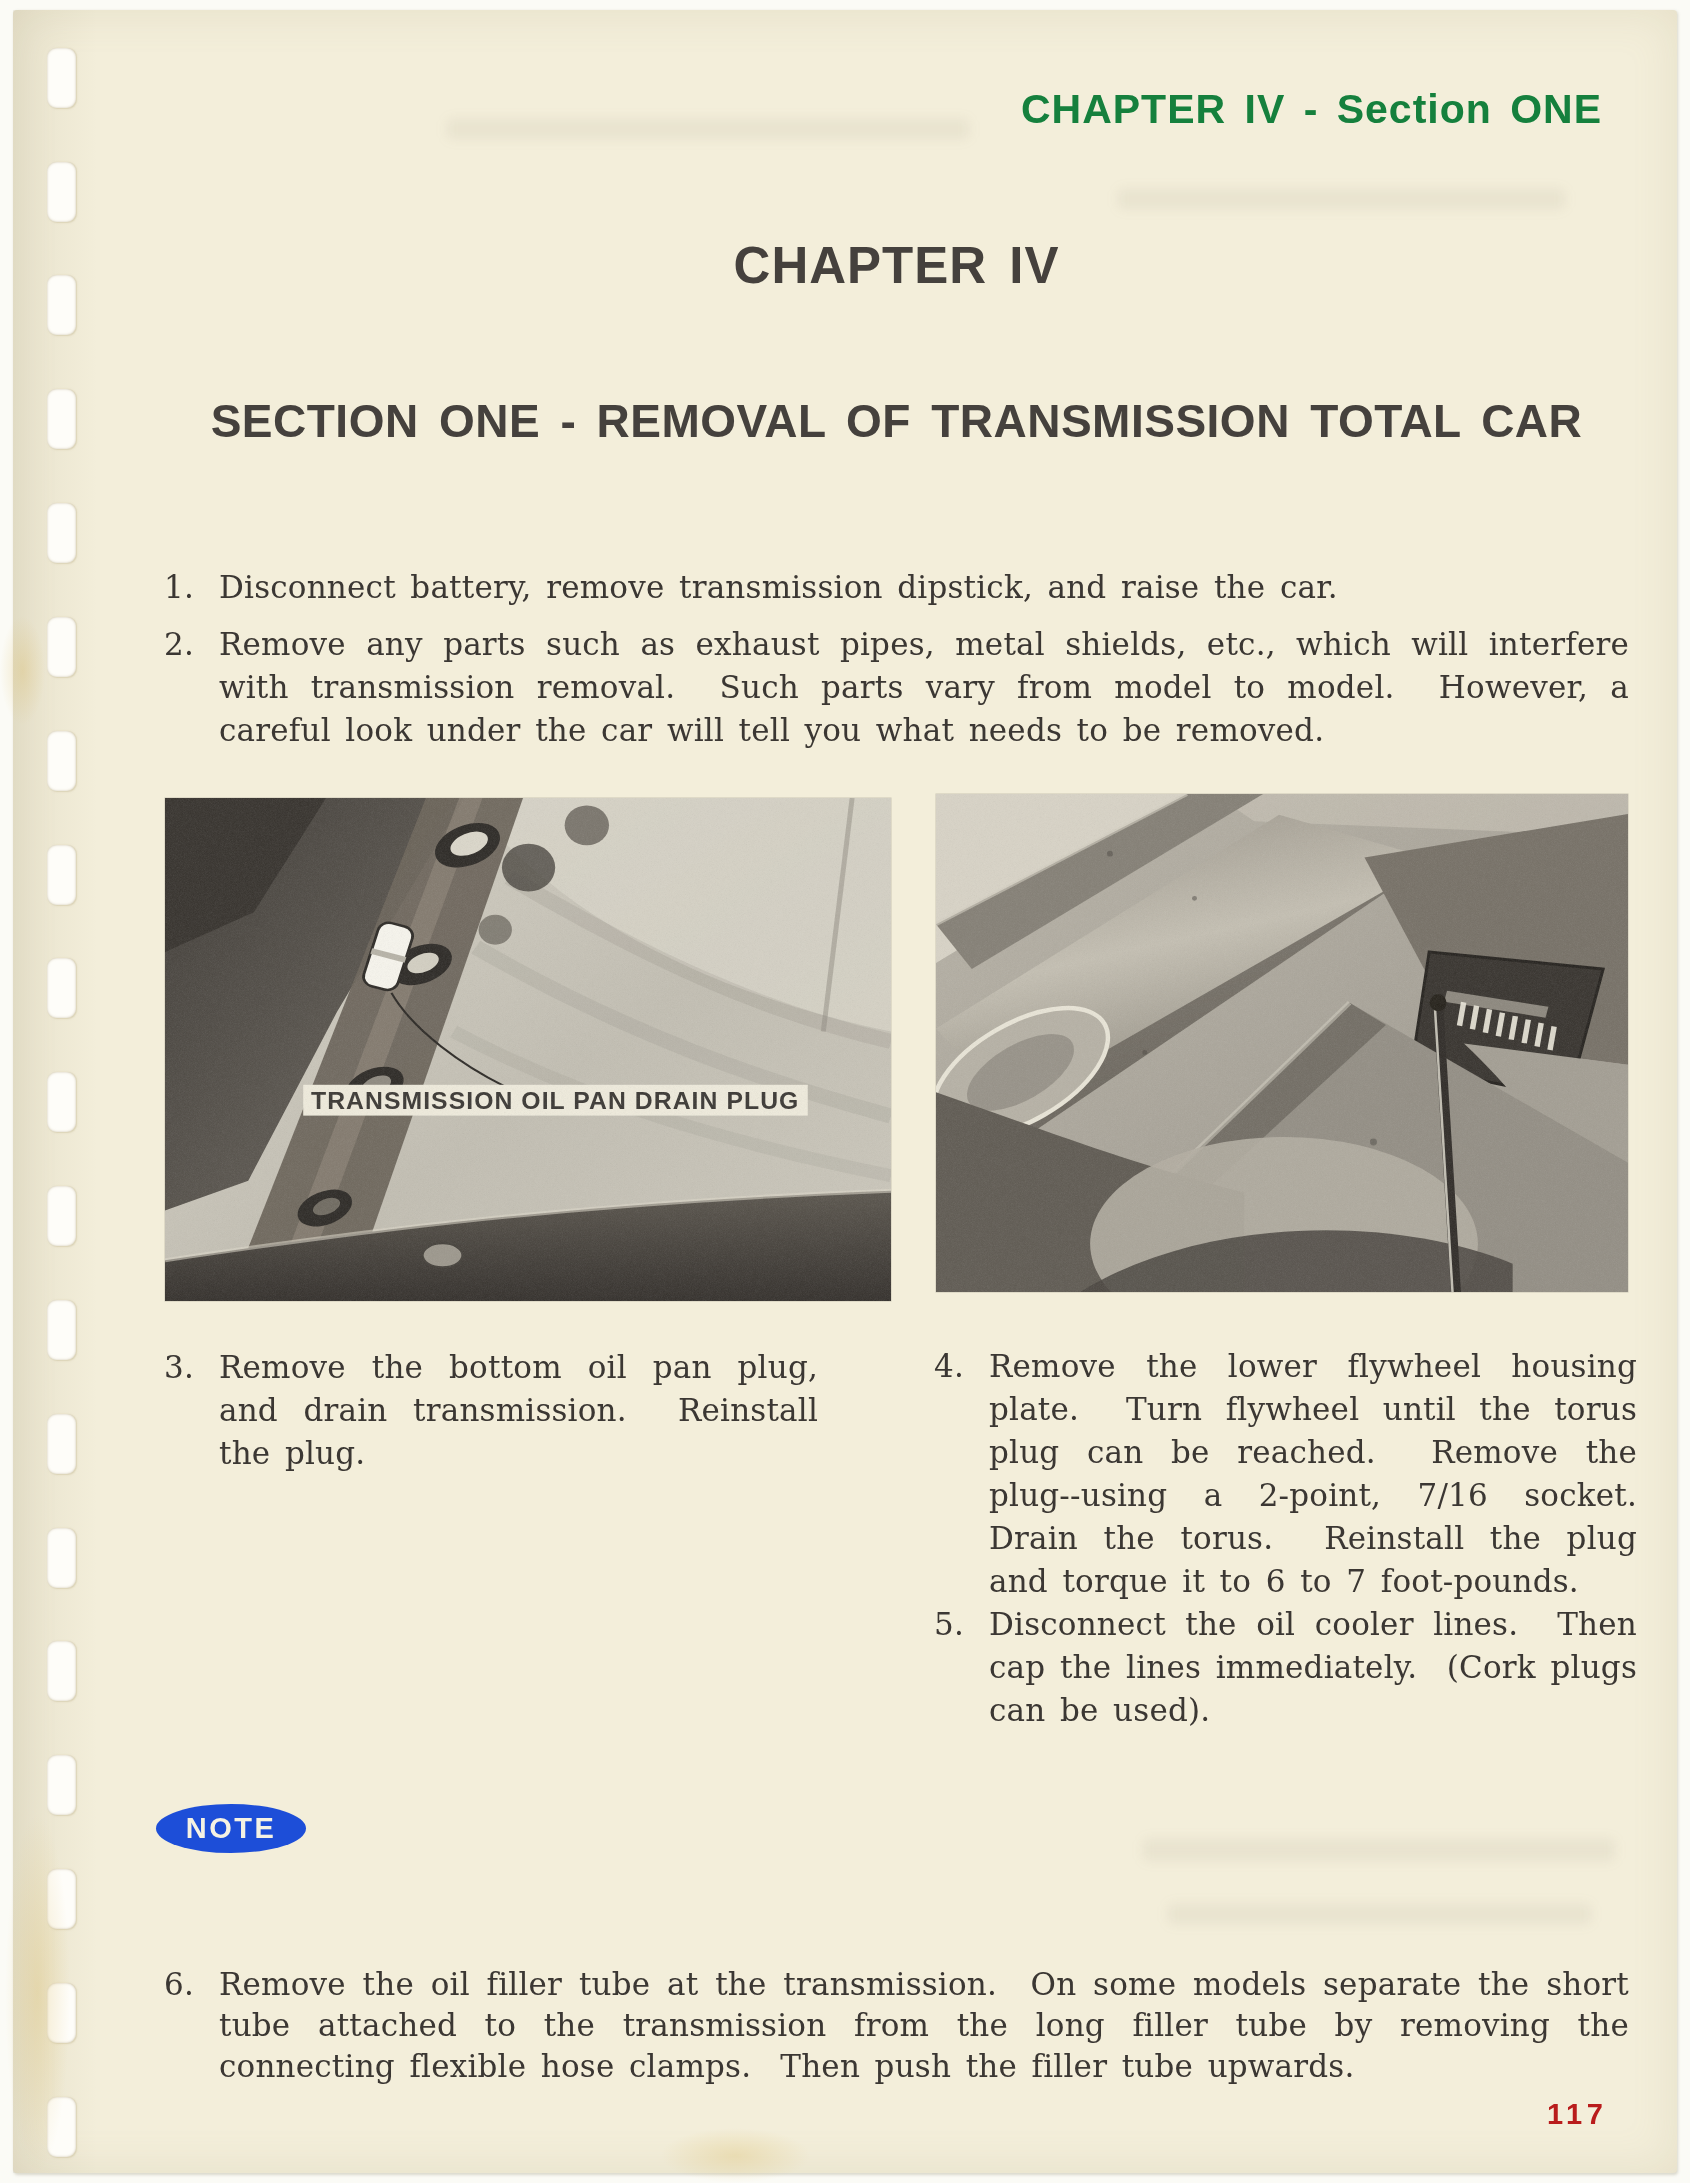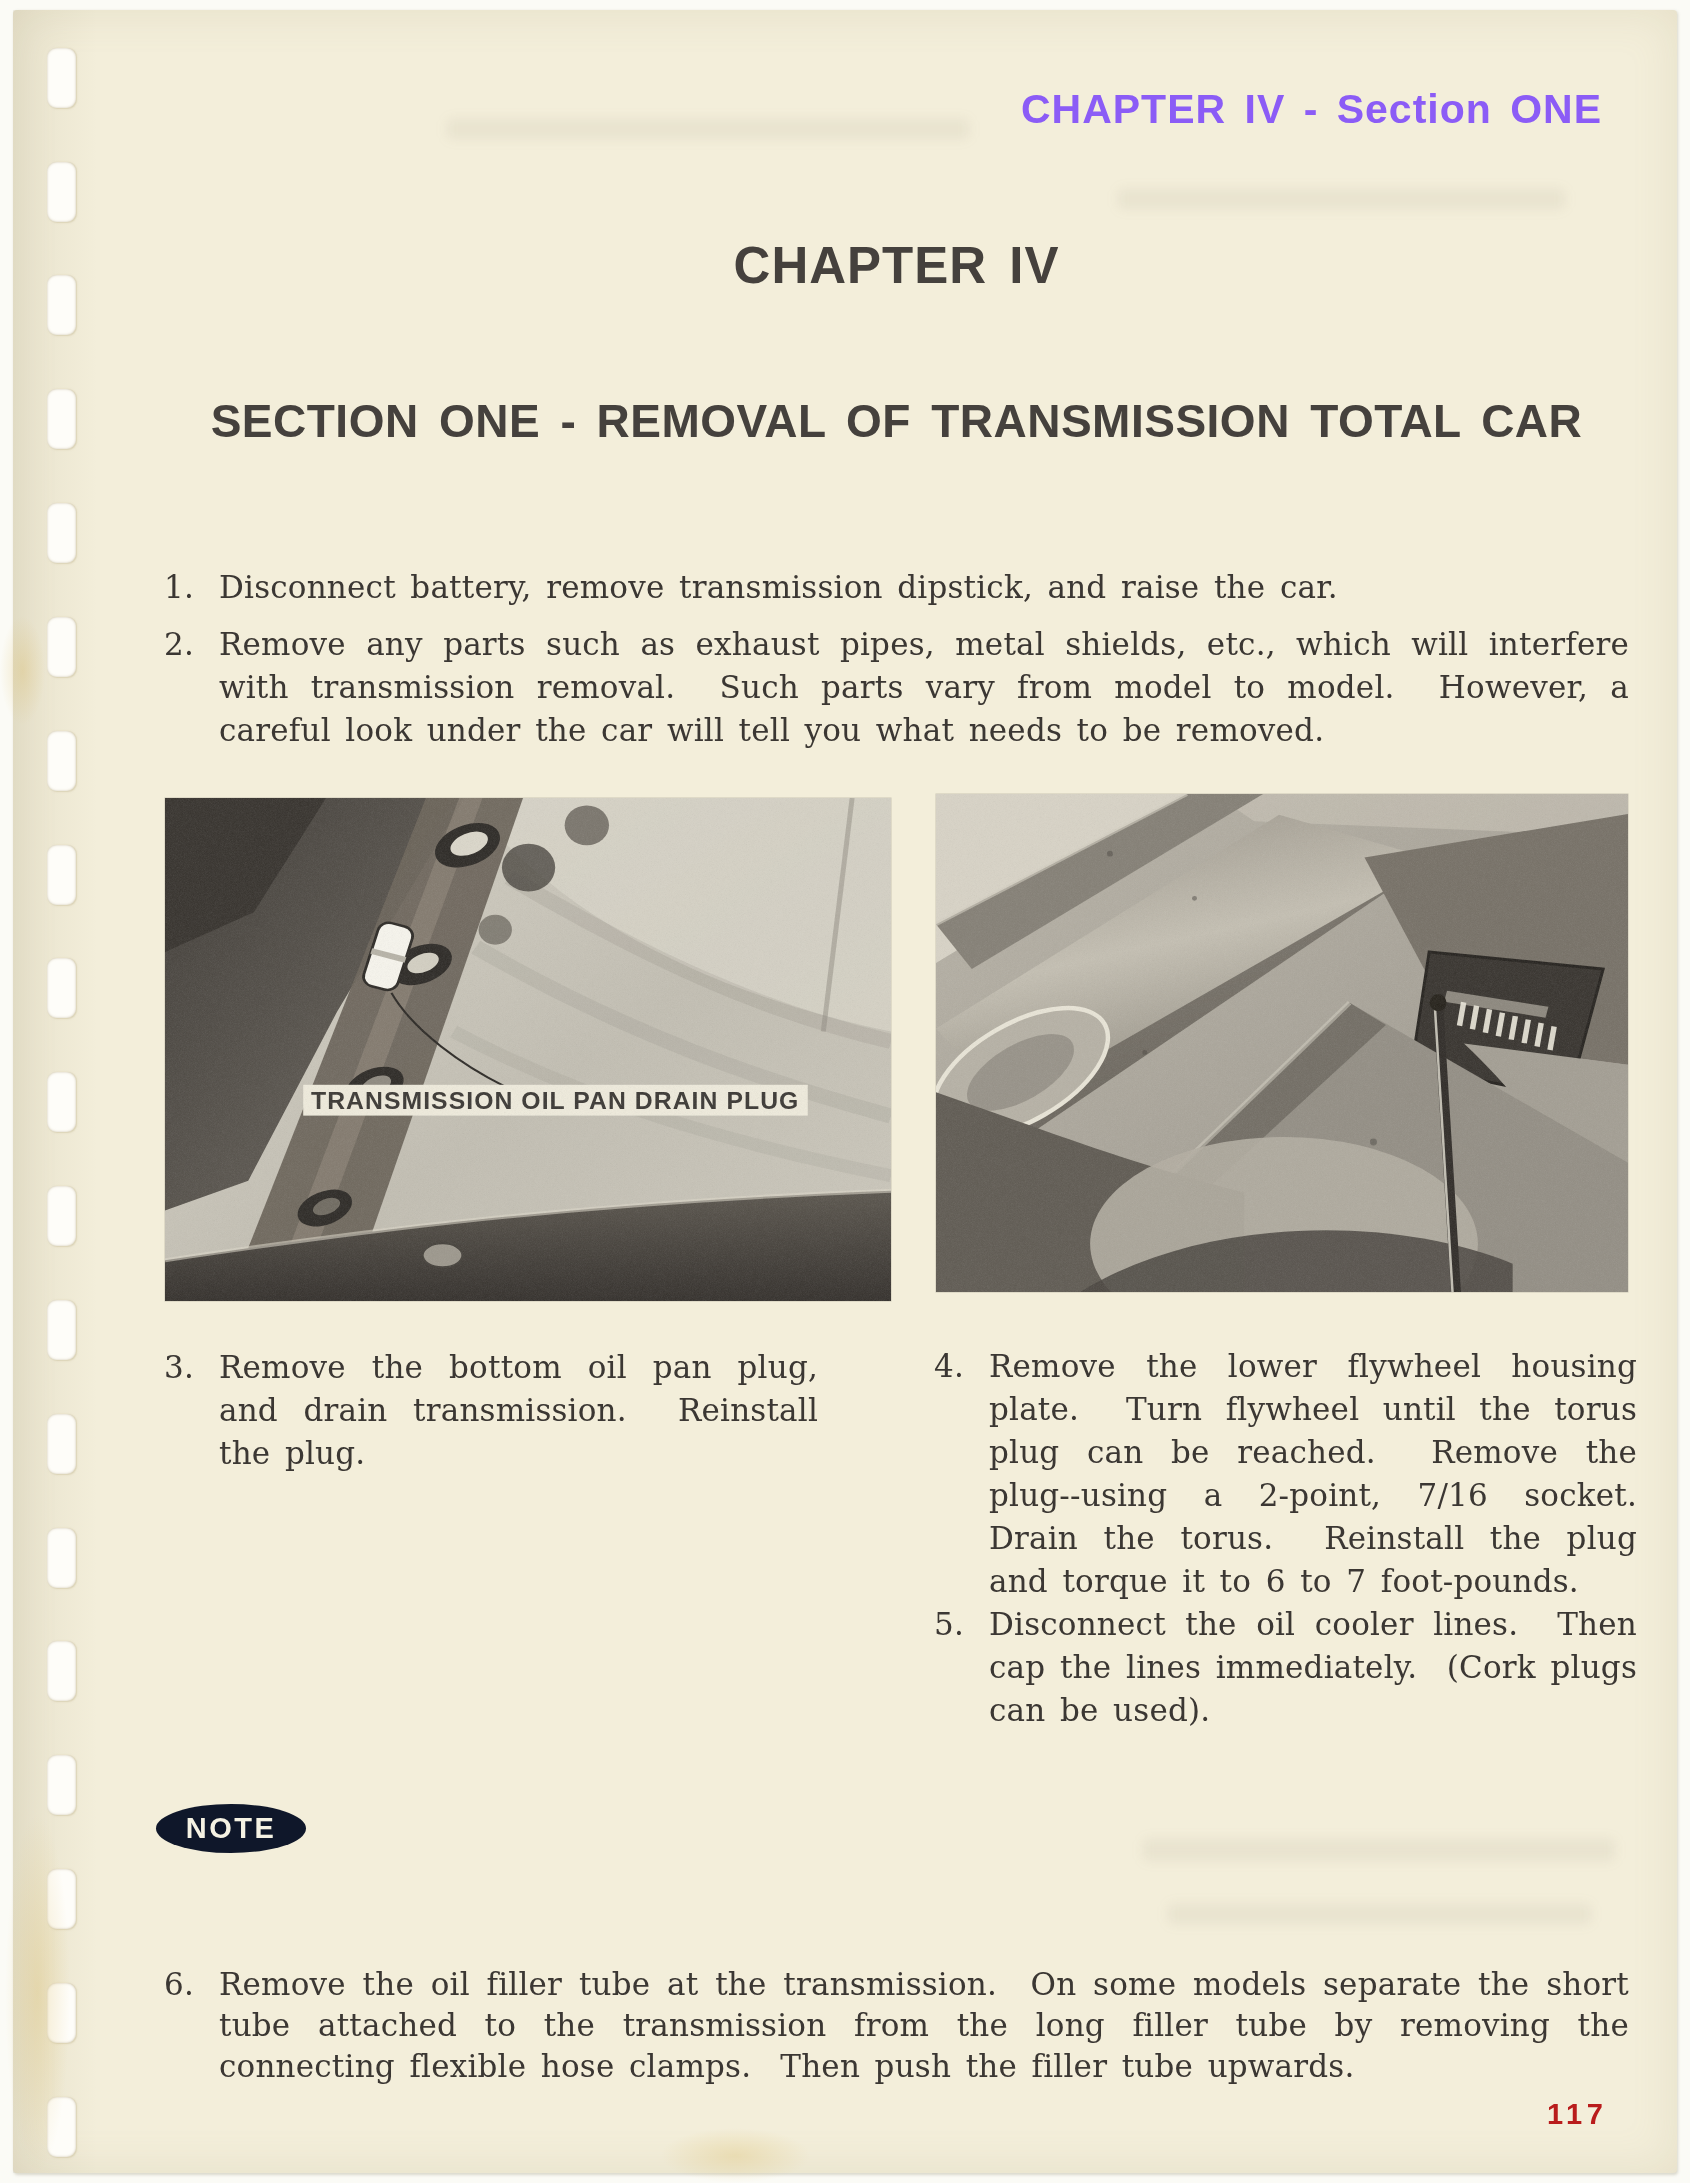--- a/index.html
+++ b/index.html
@@ -20,21 +20,21 @@
     pointer-events:none;
   }
   .hole {
     position:absolute; left:47px; width:29px; height:60px;
     background:#fefdf9; border-radius:9px;
     box-shadow: inset 0 0 2.5px rgba(175,162,125,.65), 1px 0.5px 1.5px rgba(205,195,160,.6);
   }
   .hdr {
     position:absolute; top:86px; right:88px;
     font-family:"Liberation Sans", sans-serif; font-weight:700;
-    font-size:41px; letter-spacing:1px; word-spacing:6px; color:#8b5cf6;
+    font-size:41px; letter-spacing:1px; word-spacing:6px; color:#15803d;
   }
   .chapter, .subtitle, .section {
     position:absolute; left:164px; width:1465px; text-align:center;
     font-family:"Liberation Sans", sans-serif; font-weight:700;
     color:#45413d; letter-spacing:1px; word-spacing:7px;
   }
   .chapter  { top:236px; font-size:51px; }
   .subtitle { top:312px; font-size:42px; letter-spacing:1.5px; }
   .section  { top:394px; font-size:46px; letter-spacing:0.5px; }
   .step {
@@ -44,21 +44,21 @@
   .step .num { width:55px; flex:none; }
   .step .txt { flex:1; text-align:justify; white-space:pre-wrap; }
   .step1 { left:164px;  top:566px; width:1465px; }
   .step2 { left:164px;  top:623px; width:1465px; }
   .step3 { left:164px;  top:1346px; width:654px; }
   .step4 { left:934px; top:1345px; width:703px; }
   .step5 { left:934px; top:1603px; width:703px; }
   .step6 { left:164px;  top:1964px; width:1465px; line-height:41px; }
   .note-badge {
     position:absolute; left:156px; top:1804px; width:150px; height:49px;
-    background:#0f172a; border-radius:50%;
+    background:#1d4ed8; border-radius:50%;
     display:flex; align-items:center; justify-content:center;
     font-family:"Liberation Sans", sans-serif; font-weight:700;
     font-size:29px; letter-spacing:2.5px; color:#f5f2e3;
   }
   .note-text {
     position:absolute; left:324px; top:1803px; width:1305px;
     font-size:31px; line-height:43px; letter-spacing:0.2px; word-spacing:4.5px;
     text-align:justify; white-space:pre-wrap;
   }
   .pagenum {

